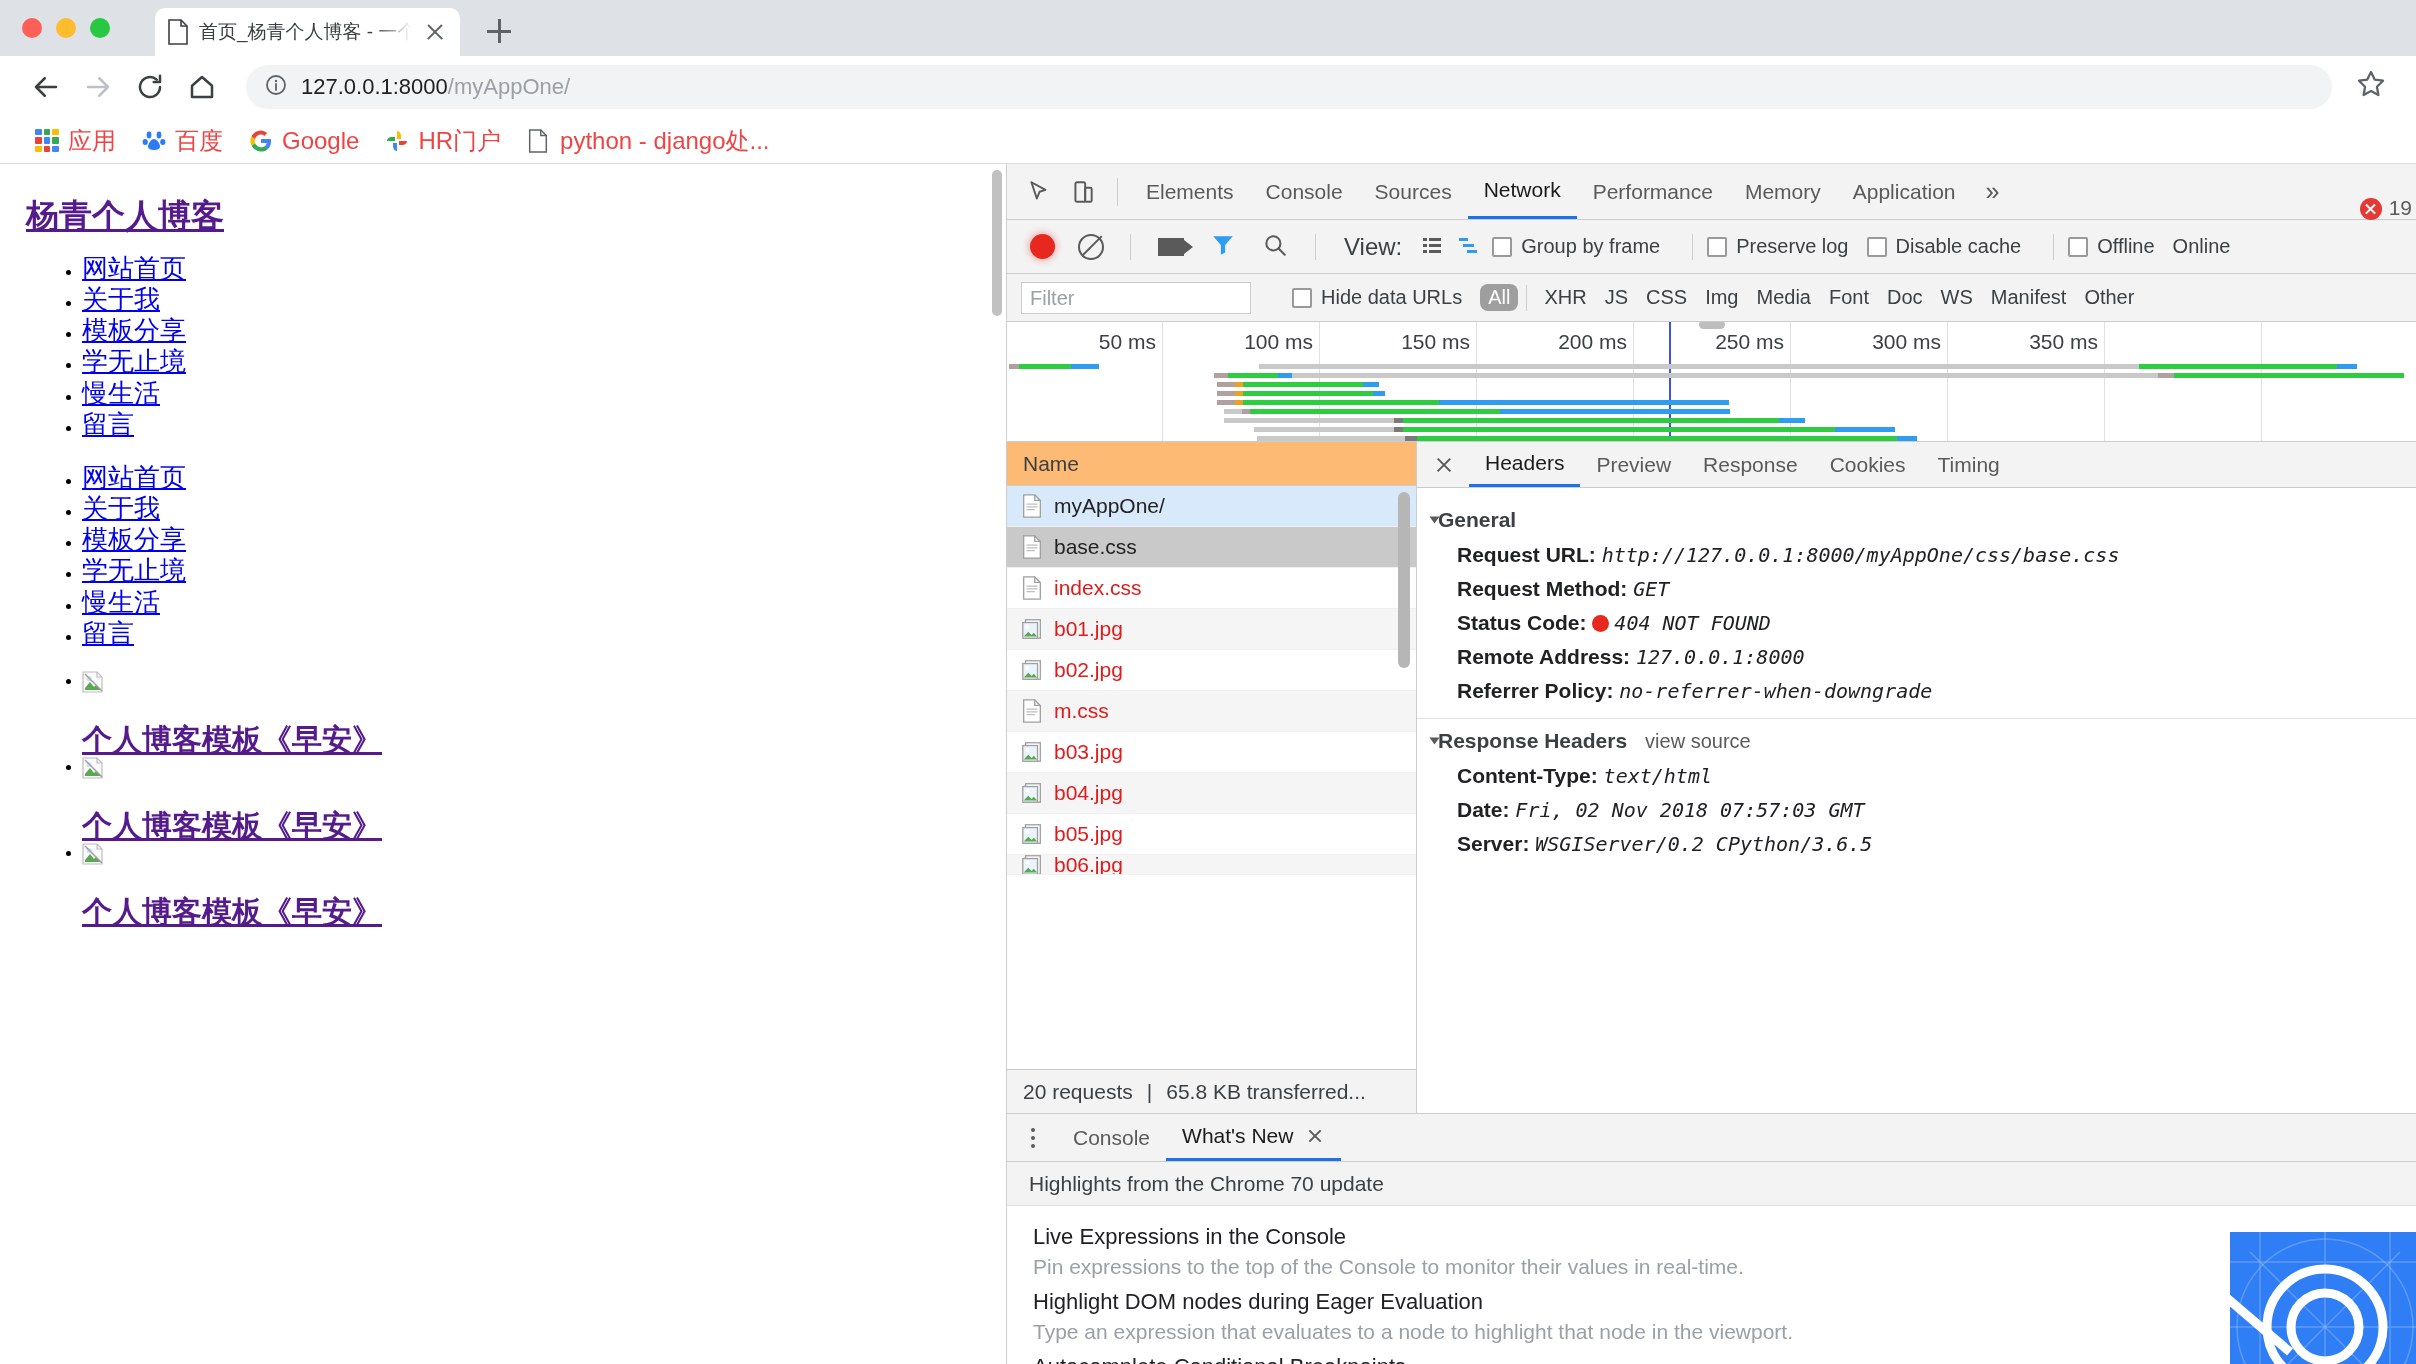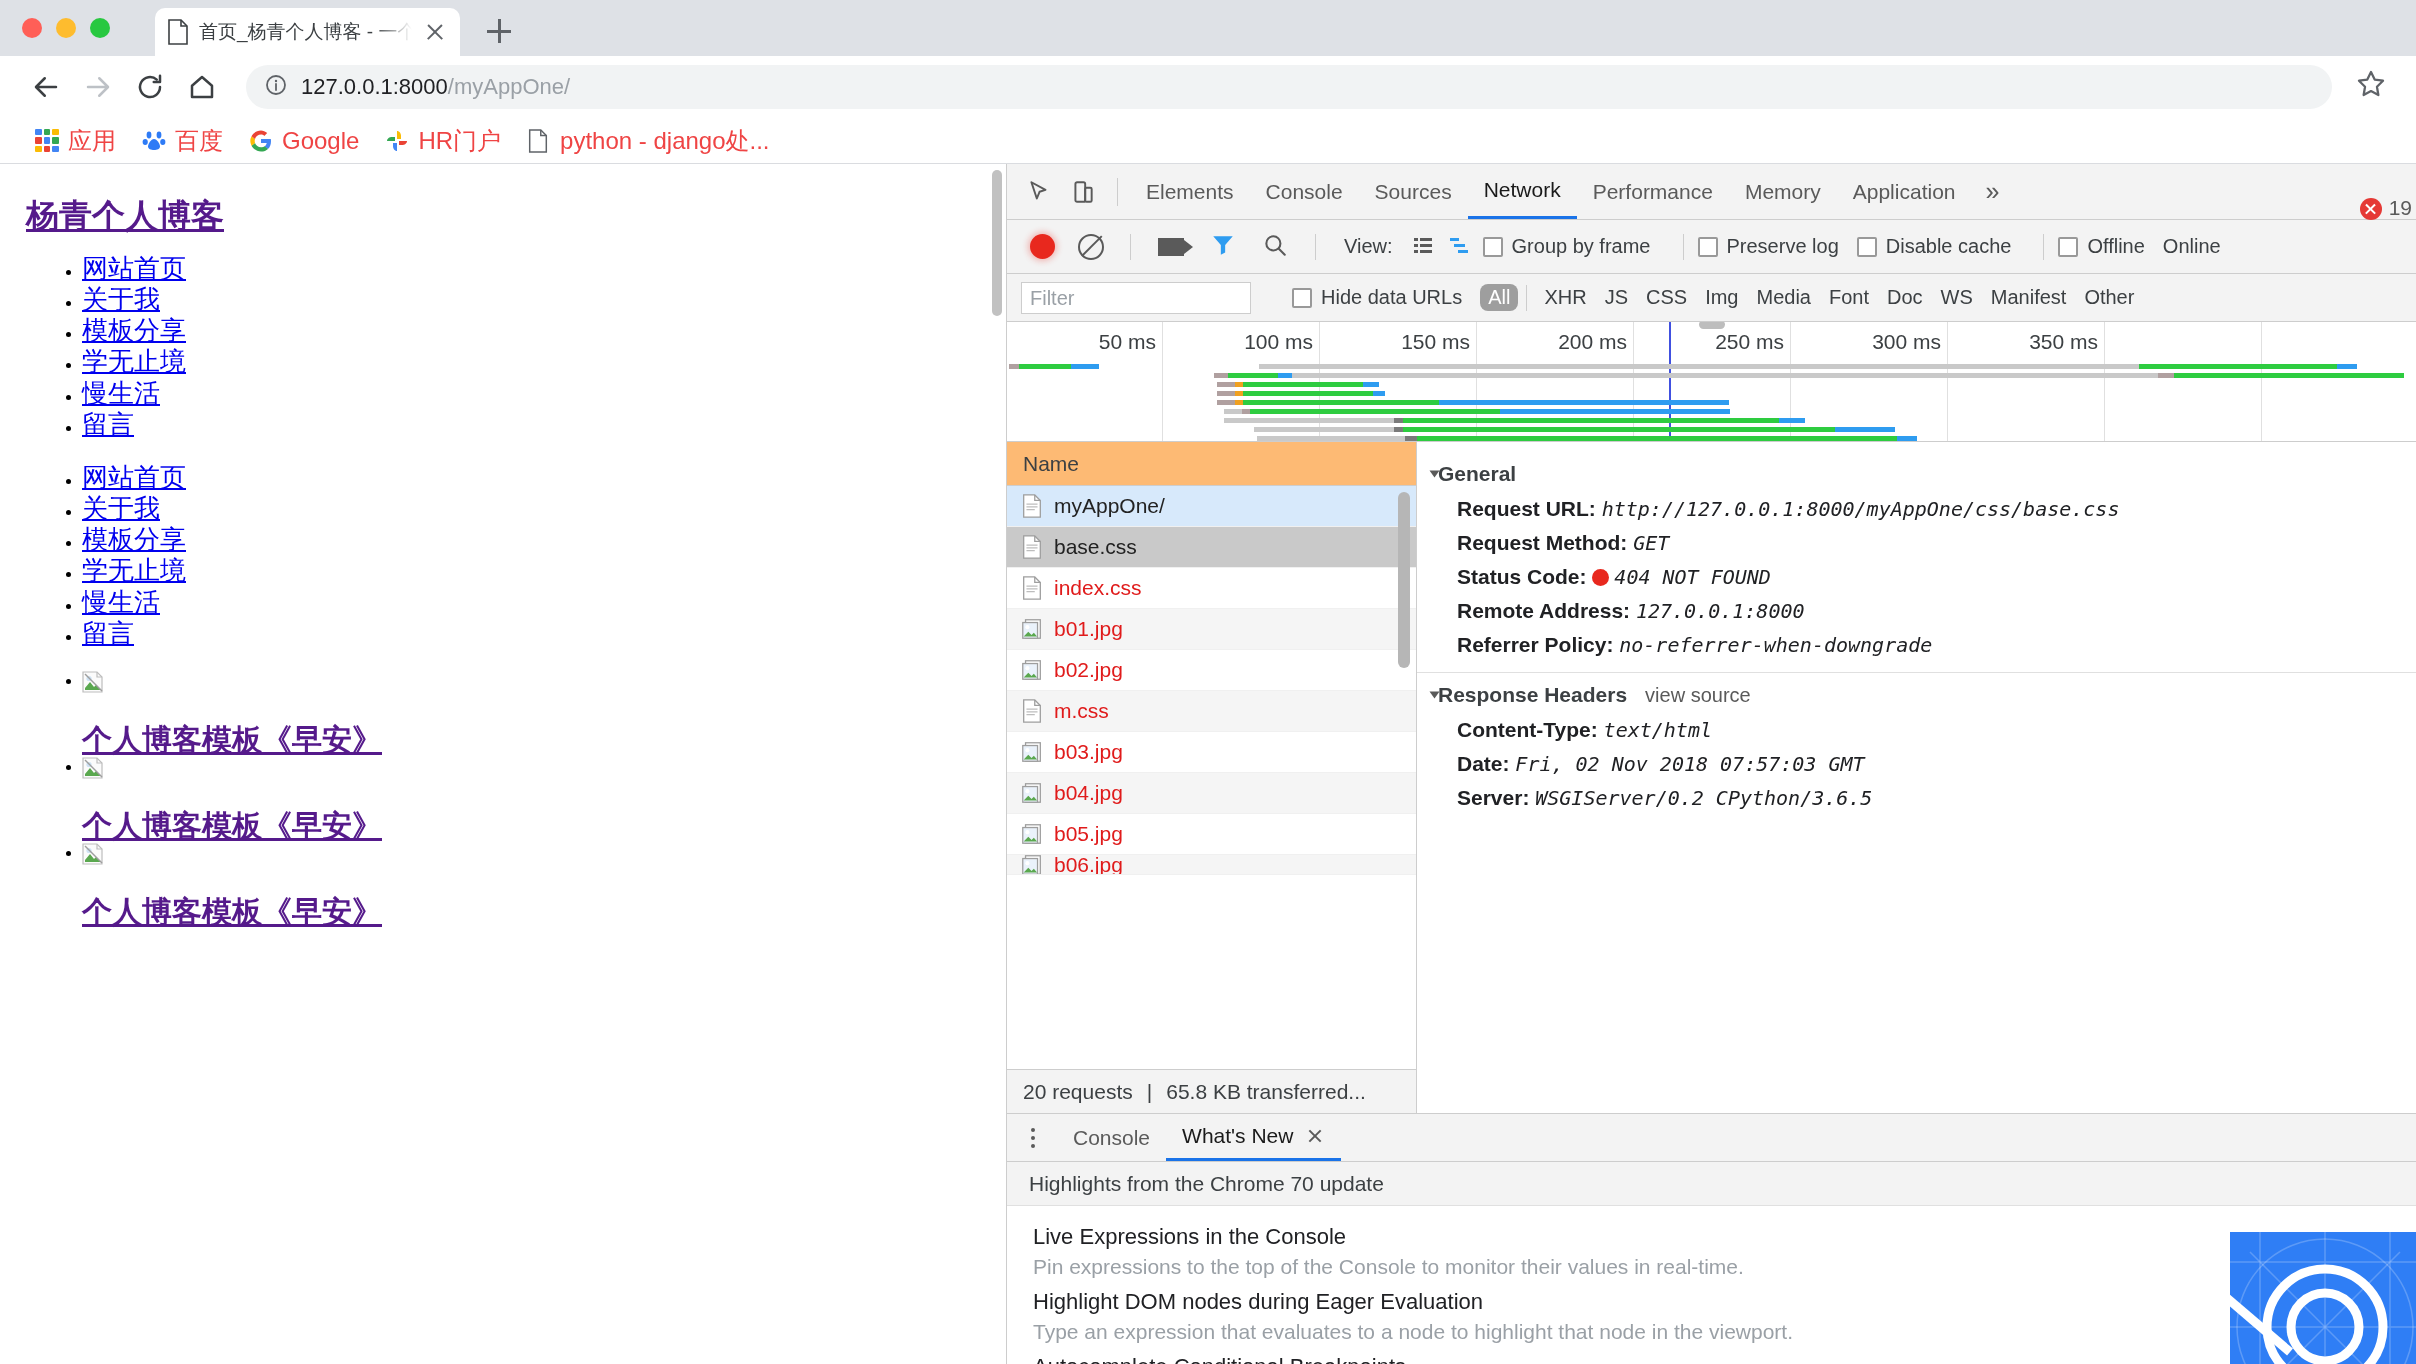--- a/index.html
+++ b/index.html
@@ -162,21 +162,21 @@
   .dt-toolbar {
     height: 54px; background: #f3f3f3; border-bottom: 1px solid #cdcdcd;
     display: flex; align-items: center; padding-left: 12px; gap: 0;
   }
   .rec-dot { width: 25px; height: 25px; border-radius: 50%; background: #e8281e;
              box-shadow: 0 0 6px 2px rgba(232,40,30,.30); margin: 0 11px; }
   .clear-ico { width: 26px; height:26px; border: 2.4px solid #5a5a5a; border-radius:50%;
                position:relative; margin: 0 12px; }
   .clear-ico::after { content:''; position:absolute; left:-2px; top:9px; width:28px; height:2.4px;
                background:#5a5a5a; transform: rotate(-45deg); }
-  .tb-lbl { font-size: 20px; color: #3c4043; margin: 0 10px 0 14px; }
+  .tb-lbl { font-size: 24px; color: #3c4043; margin: 0 10px 0 14px; }
   .chk { width: 20px; height: 20px; border: 2px solid #999; border-radius: 2px; background:#fff;
          flex:none; margin-right: 9px; }
   .chk-item { display:flex; align-items:center; margin-right: 18px; }
   .chk-item span { font-size: 20px; color: #3c4043; white-space: nowrap; }
   .camera { width: 26px; height: 18px; background:#5a5a5a; position:relative; margin: 0 13px; }
   .camera::after { content:''; position:absolute; right:-9px; top:2px; border-left:9px solid #5a5a5a;
                    border-top:7px solid transparent; border-bottom:7px solid transparent; }
   .vsep { width:1px; height:26px; background:#cdcdcd; margin: 0 14px; }
 
   .dt-filterbar {
@@ -743,20 +743,28 @@
             <div class="req-scroll"></div>
           </div>
           <div class="req-status">
             <span>20 requests</span>
             <span>|</span>
             <span>65.8 KB transferred...</span>
           </div>
         </div>
 
         <div class="detail-panel">
+          <div class="detail-tabs">
+            <span class="d-close"></span>
+            <span class="d-tab active">Headers</span>
+            <span class="d-tab">Preview</span>
+            <span class="d-tab">Response</span>
+            <span class="d-tab">Cookies</span>
+            <span class="d-tab">Timing</span>
+          </div>
           <div class="detail-body">
             <div class="sec-title">
               <span class="caret"></span>
               <span>General</span>
             </div>
             <div class="kv">
               <b>Request URL:</b>
               <span class="val">http://127.0.0.1:8000/myAppOne/css/base.css</span>
             </div>
             <div class="kv">

